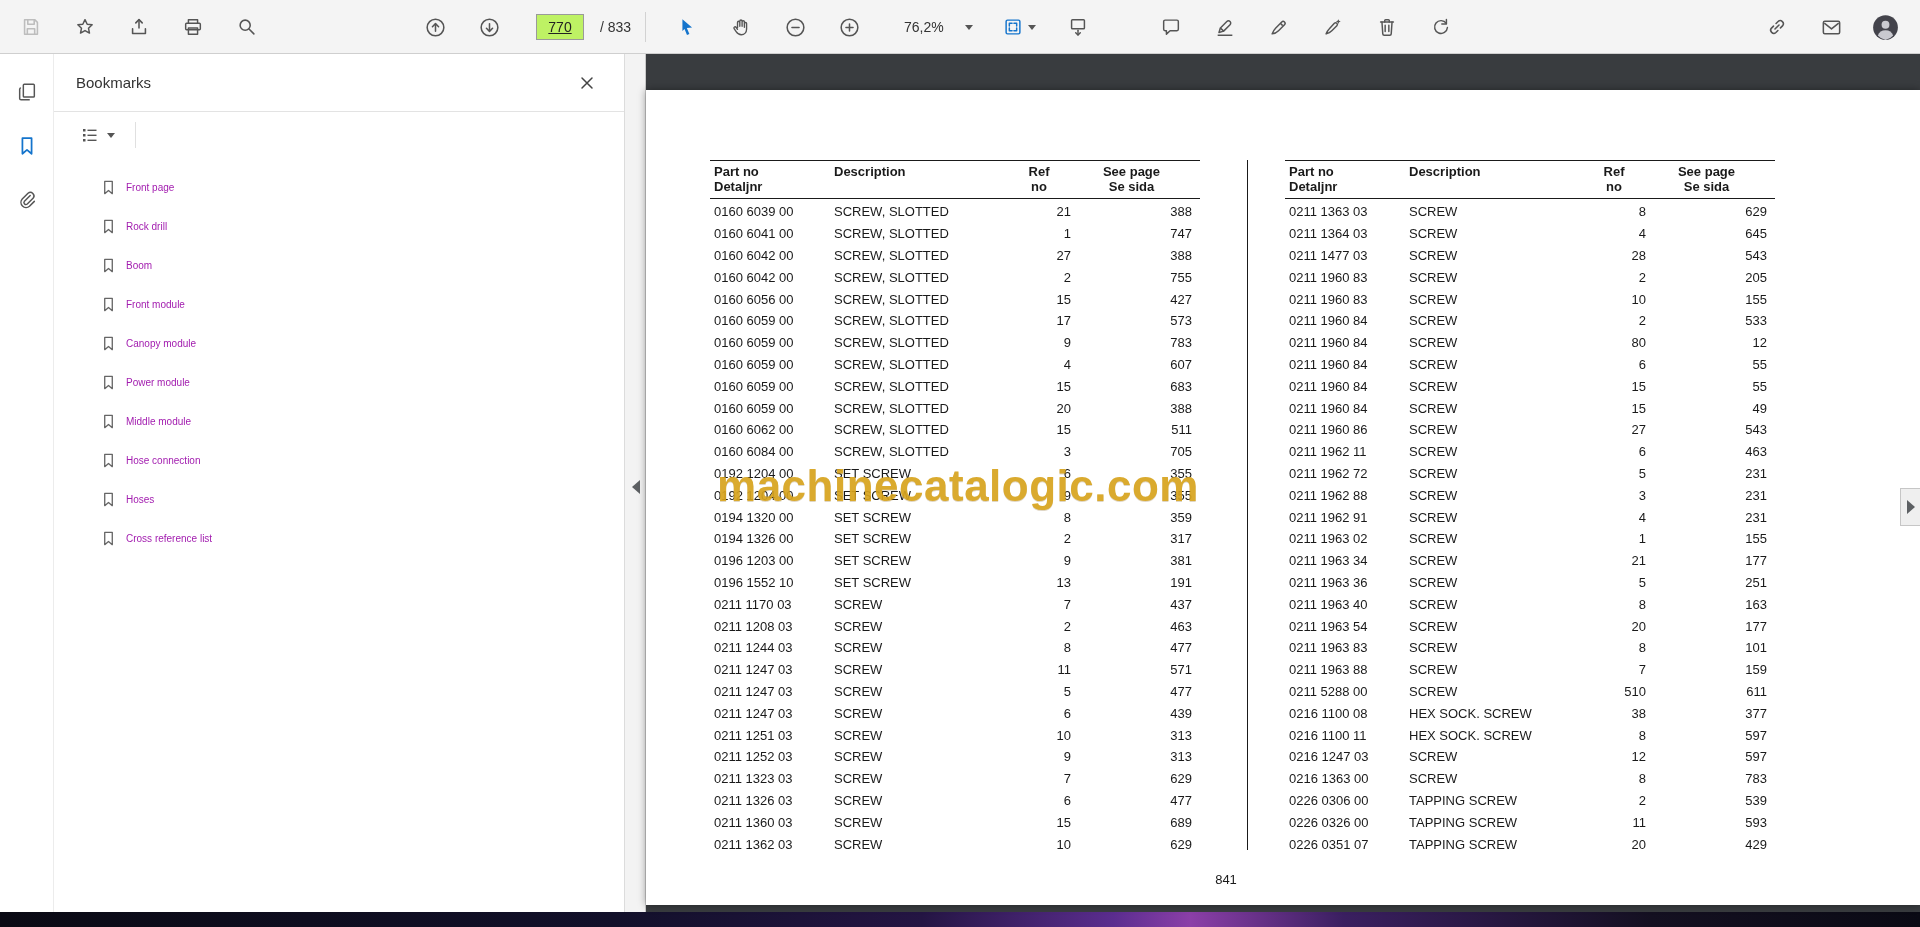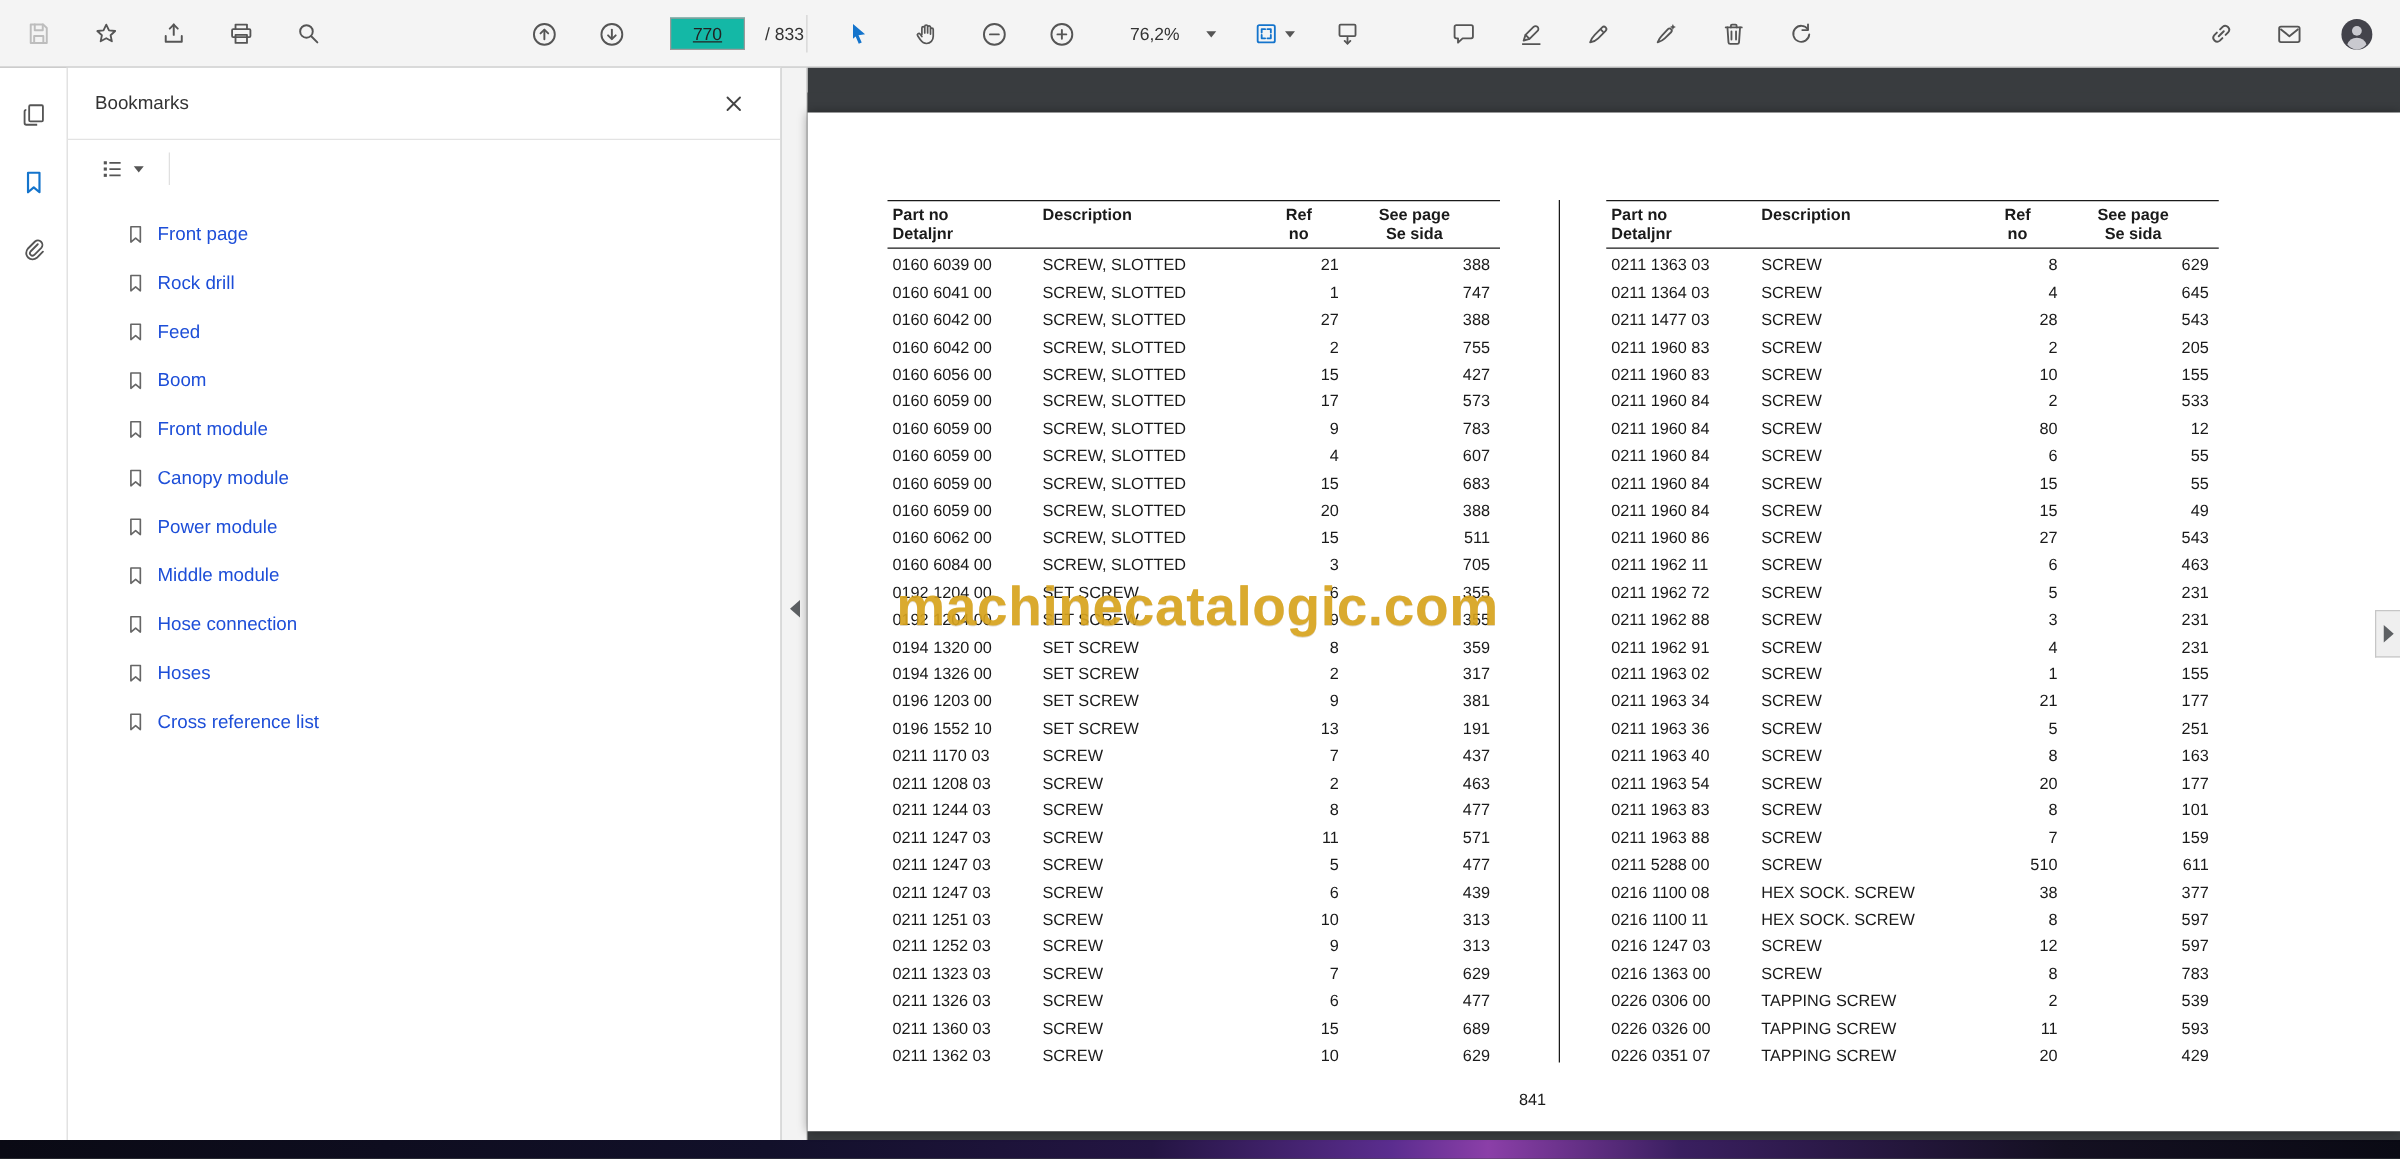--- a/index.html
+++ b/index.html
@@ -6,21 +6,21 @@
     font-family:"Liberation Sans",sans-serif;background:#393c3f;}
   *{box-sizing:border-box;}
 
   
   .toolbar{position:relative;width:1920px;height:54px;background:#f4f4f4;
     border-bottom:1px solid #cfcfcf;}
   .tgroup{position:absolute;top:0;height:54px;display:flex;align-items:center;gap:12px;}
   .tbtn{width:42px;height:42px;display:flex;align-items:center;justify-content:center;
     border-radius:3px;cursor:pointer;}
   .tsep{position:absolute;left:645px;top:12px;width:1px;height:30px;background:#d2d2d2;}
-  .page-box{width:60px;height:26px;border:1px solid #9a9a9a;background:#14b8a6;
+  .page-box{width:48px;height:26px;border:1px solid #9a9a9a;background:#bef264;
     text-align:center;font-size:14px;color:#222;font-family:"Liberation Sans",sans-serif;text-decoration:underline;}
   .page-total{font-size:14px;color:#333;margin-left:4px;white-space:nowrap;}
   .zoom-wrap{display:flex;align-items:center;gap:21px;margin-left:14px;padding:6px 8px;cursor:pointer;}
   .zoom-label{font-size:14px;color:#333;}
   .caret{width:0;height:0;border-left:4.5px solid transparent;border-right:4.5px solid transparent;
     border-top:5px solid #555;}
   .icon{display:block;}
 
   
   .content{display:flex;width:1920px;height:858px;}
@@ -35,21 +35,21 @@
     padding:0 20px 0 22px;border-bottom:1px solid #e3e3e3;}
   .panel-title{font-size:15px;color:#333;}
   .close-btn{width:34px;height:34px;display:flex;align-items:center;justify-content:center;
     cursor:pointer;border-radius:3px;}
   .options-row{height:46px;display:flex;align-items:center;padding-left:20px;gap:14px;}
   .options-btn{display:flex;align-items:center;gap:7px;padding:6px 6px;cursor:pointer;border-radius:3px;}
   .vline{width:1px;height:26px;background:#e0e0e0;}
   .bm-list{margin-top:10px;}
   .bm-item{height:39px;display:flex;align-items:center;padding-left:46px;cursor:pointer;}
   .bm-glyph{flex:0 0 auto;}
-  .bm-label{margin-left:9px;font-size:15px;color:#1d4ed8;}
+  .bm-label{margin-left:9px;font-size:10px;color:#a21caf;}
 
   .splitter{width:21px;background:#f3f3f3;border-right:1px solid #c9c9c9;position:relative;}
   .collapse-tab{position:absolute;left:2px;top:414px;width:17px;height:38px;
     display:flex;align-items:center;justify-content:center;cursor:pointer;}
   .tri-left{width:0;height:0;border-top:7px solid transparent;border-bottom:7px solid transparent;
     border-right:8px solid #5d6063;}
   .tri-right{width:0;height:0;border-top:7px solid transparent;border-bottom:7px solid transparent;
     border-left:8px solid #5d6063;}
 
   .viewer{flex:1;position:relative;background:#393c3f;margin-top:20px;}
@@ -302,26 +302,20 @@
     <span class="bm-label">Front page</span>
   </div>
 
   <div class="bm-item">
     <svg class="bm-glyph" width="17" height="17" viewBox="0 0 18 18" fill="none" stroke="#666" stroke-width="1.4" stroke-linejoin="round">
             <path d="M5 2.5h8v13l-4-3.4-4 3.4z"></path>
           </svg>
     <span class="bm-label">Rock drill</span>
   </div>
 
-  <div class="bm-item">
-    <svg class="bm-glyph" width="17" height="17" viewBox="0 0 18 18" fill="none" stroke="#666" stroke-width="1.4" stroke-linejoin="round">
-            <path d="M5 2.5h8v13l-4-3.4-4 3.4z"></path>
-          </svg>
-    <span class="bm-label">Feed</span>
-  </div>
 
   <div class="bm-item">
     <svg class="bm-glyph" width="17" height="17" viewBox="0 0 18 18" fill="none" stroke="#666" stroke-width="1.4" stroke-linejoin="round">
             <path d="M5 2.5h8v13l-4-3.4-4 3.4z"></path>
           </svg>
     <span class="bm-label">Boom</span>
   </div>
 
   <div class="bm-item">
     <svg class="bm-glyph" width="17" height="17" viewBox="0 0 18 18" fill="none" stroke="#666" stroke-width="1.4" stroke-linejoin="round">

